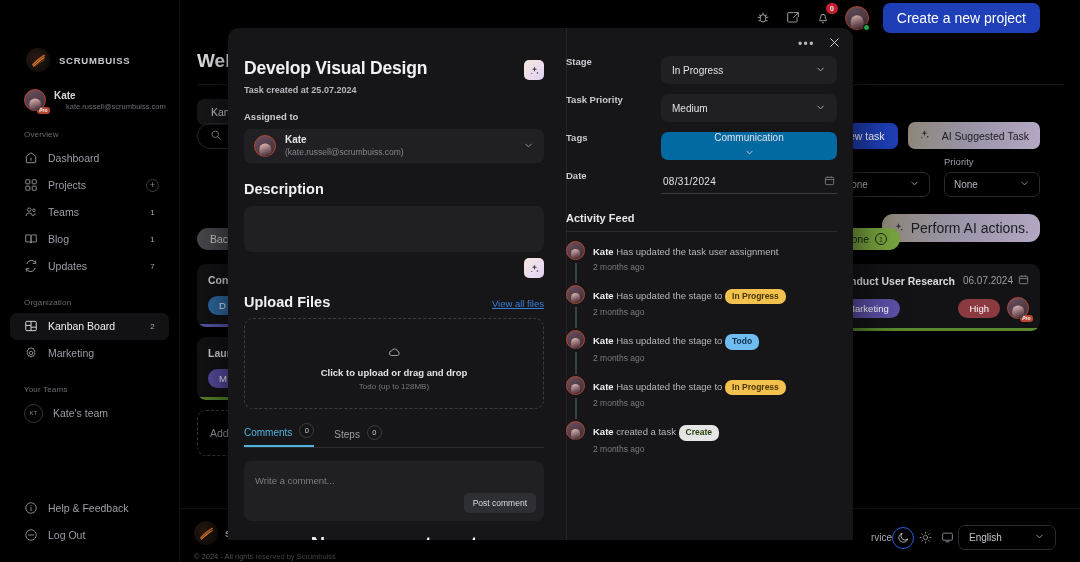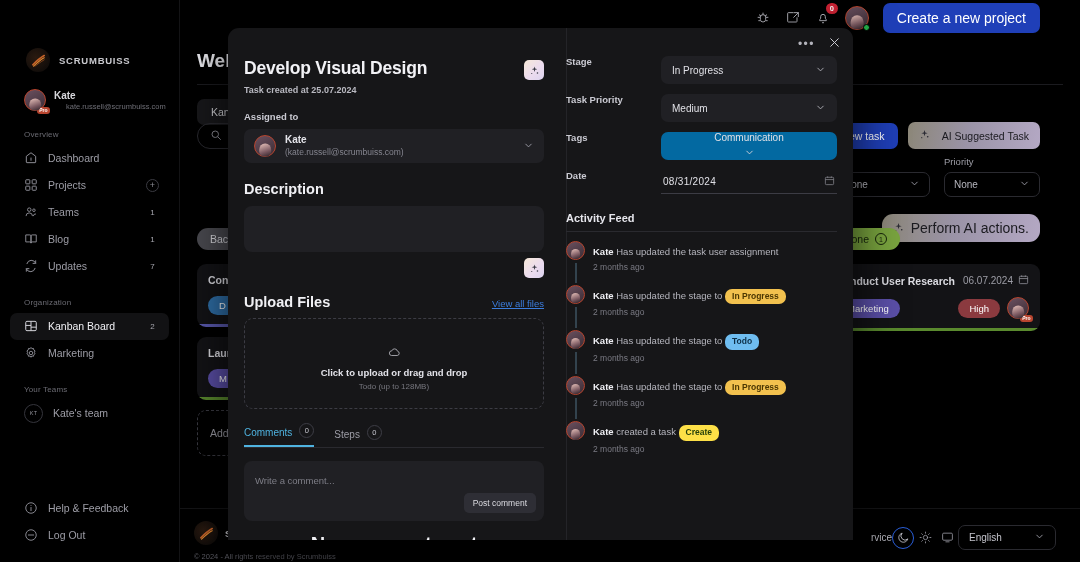--- a/index.html
+++ b/index.html
@@ -297,21 +297,21 @@
     position: absolute; left: 9px; top: 22px; bottom: 2px; width: 1.5px; background: #33434e;
   }
   .feed-item:last-child .line { display: none; }
   .feed-av { width: 19px; height: 19px; flex: none; z-index: 1; }
   .feed-txt { font-size: 9.5px; color: #b5b5bd; line-height: 1.35; }
   .feed-txt b { color: #eeeef3; font-weight: bold; }
   .feed-time { font-size: 8.5px; color: #7a7a83; margin-top: 3px; }
   .sbadge { border-radius: 7px; font-size: 8.5px; padding: 2px 7px; display: inline-block; font-weight: 600; }
   .sbadge-inprogress { background: #f2c14e; color: #4a3602; }
   .sbadge-todo { background: #6fbdf0; color: #0d3048; }
-  .sbadge-create { background: #fde047; color: #26400a; }
+  .sbadge-create { background: #e5e5e5; color: #26400a; }
 </style>
 </head>
 <body>
 
 <div id="app">
 
   <div class="sidebar">
     <div class="brand">
       <div class="brand-mark">
         <svg viewBox="0 0 24 24" width="17" height="17">

